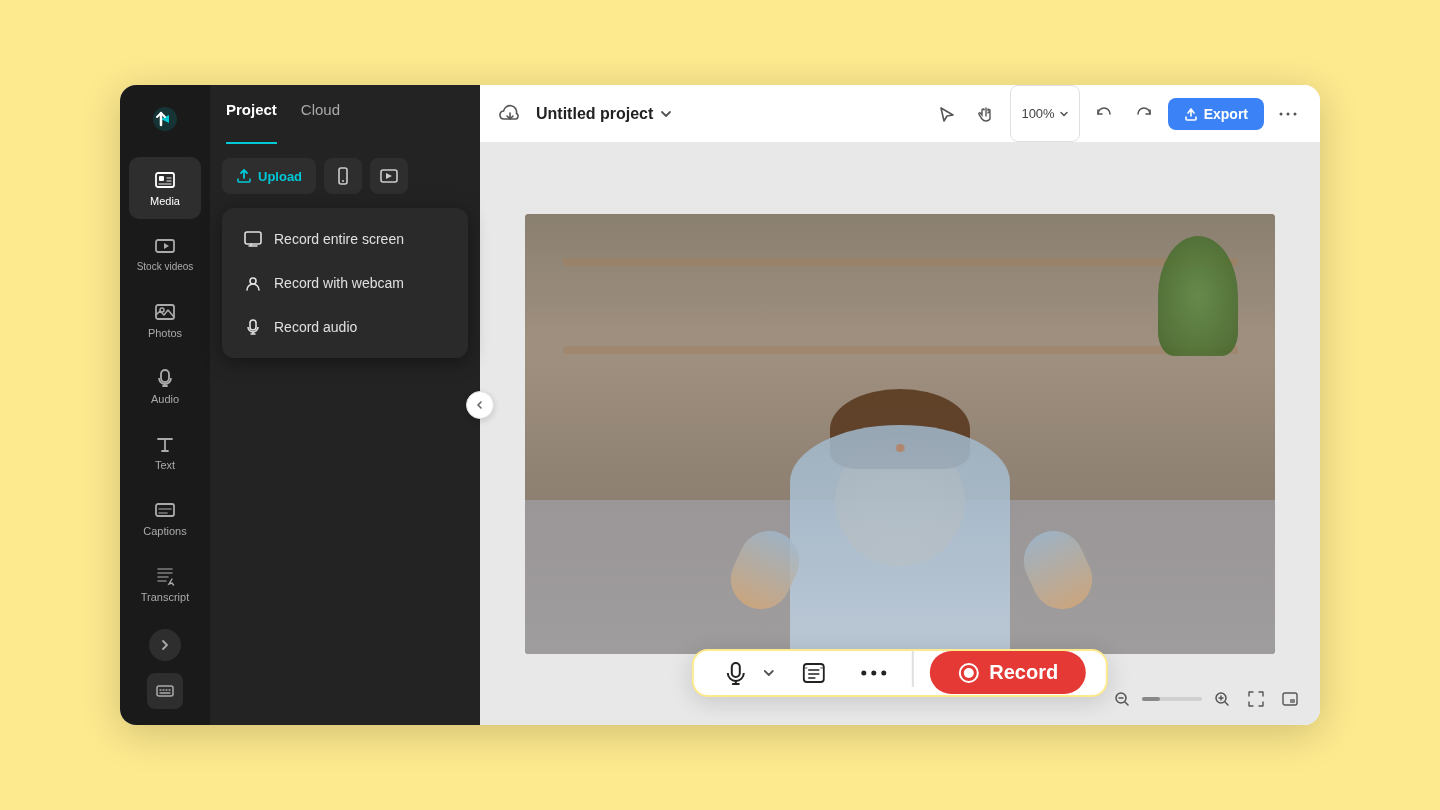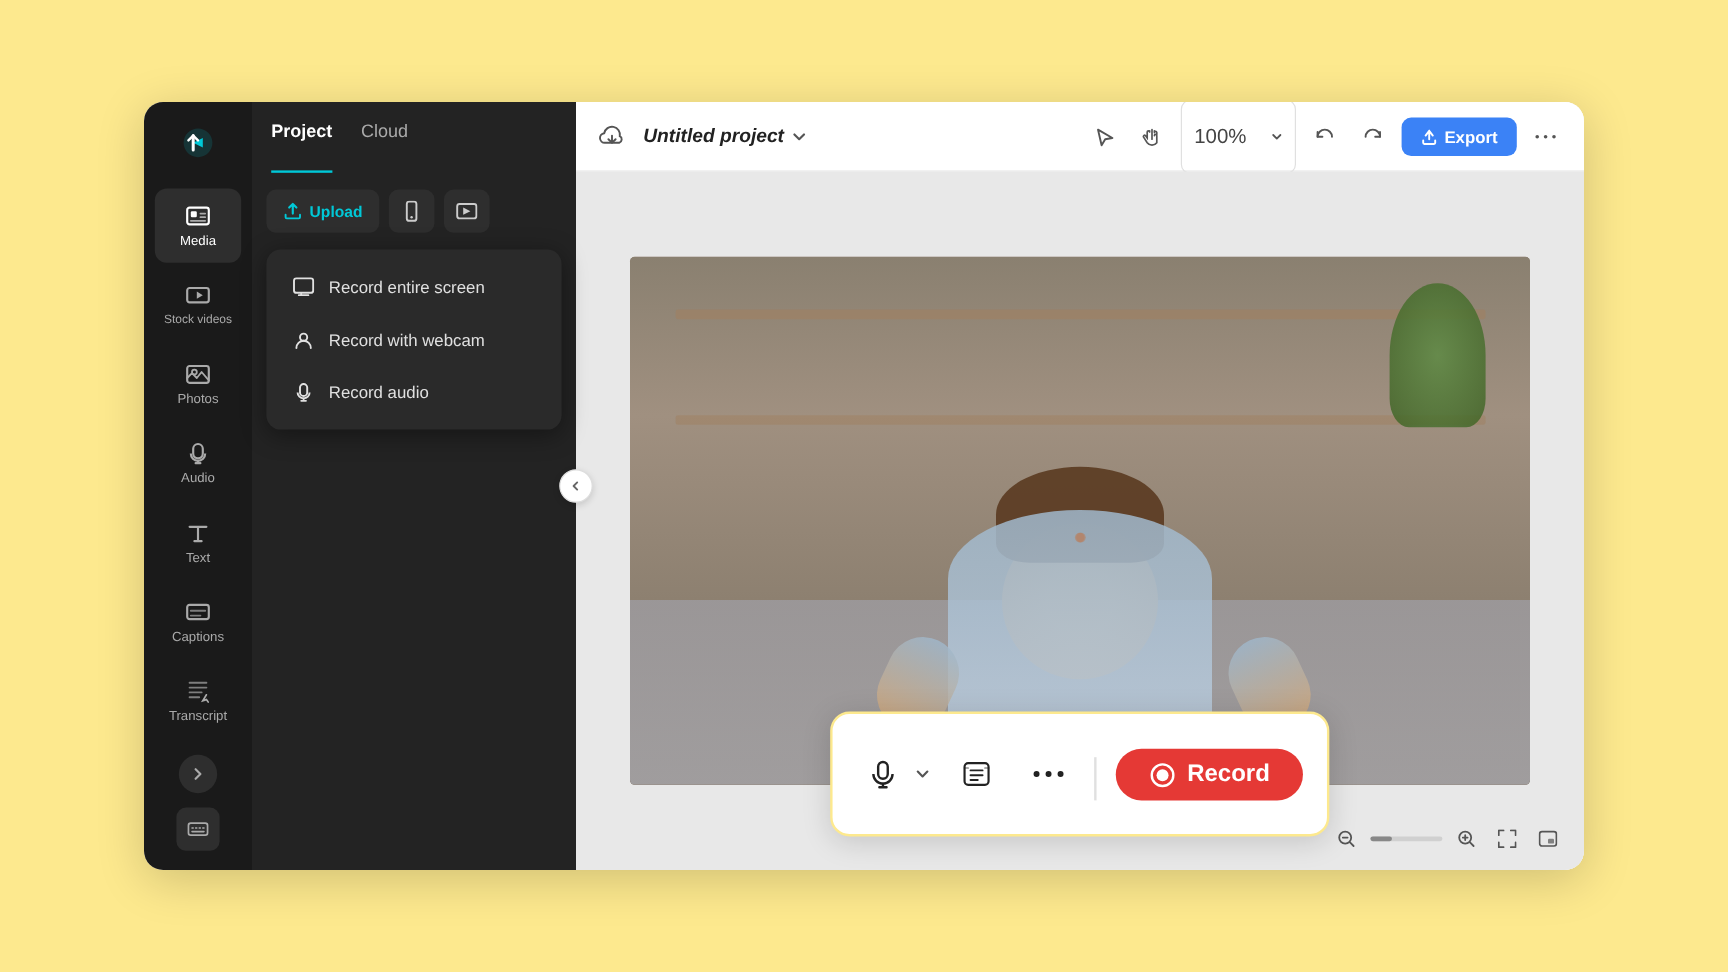--- a/index.html
+++ b/index.html
@@ -244,21 +244,20 @@
       display: flex;
       align-items: center;
       justify-content: center;
       color: #555;
     }
 
     .header-title-area {
       display: flex;
       gap: 6px;
       flex: 1;
-      font-style: italic;
     }
 
     .header-title {
       font-size: 16px;
       font-weight: 600;
       color: #222;
     }
 
     .header-chevron {
       color: #555;
@@ -281,26 +280,26 @@
       align-items: center;
       justify-content: center;
       cursor: pointer;
       color: #555;
       border-radius: 6px;
     }
 
     .zoom-control {
       display: flex;
       align-items: center;
-      gap: 20px;
+      gap: 4px;
       border: 1px solid #e0e0e0;
       border-radius: 8px;
       padding: 20px 10px;
       cursor: pointer;
-      font-size: 17px;
+      font-size: 13px;
       color: #444;
     }
 
     .export-btn {
       background: #3b82f6;
       color: #fff;
       border: none;
       border-radius: 8px;
       padding: 8px 16px;
       font-size: 14px;
@@ -335,23 +334,23 @@
     }
 
     
     .record-toolbar {
       position: absolute;
       bottom: 28px;
       left: 50%;
       transform: translateX(-50%);
       background: #fff;
       border-radius: 16px;
-      padding: 28px 20px;
-      display: flex;
-      align-items: flex-end;
+      padding: 0 20px;
+      display: flex;
+      align-items: flex-start;
       gap: 16px;
       box-shadow: 0 4px 24px rgba(0,0,0,0.15);
       border: 2.5px solid #fde98e;
       z-index: 100;
     }
 
     .record-mic-area {
       display: flex;
       align-items: center;
       gap: 4px;

